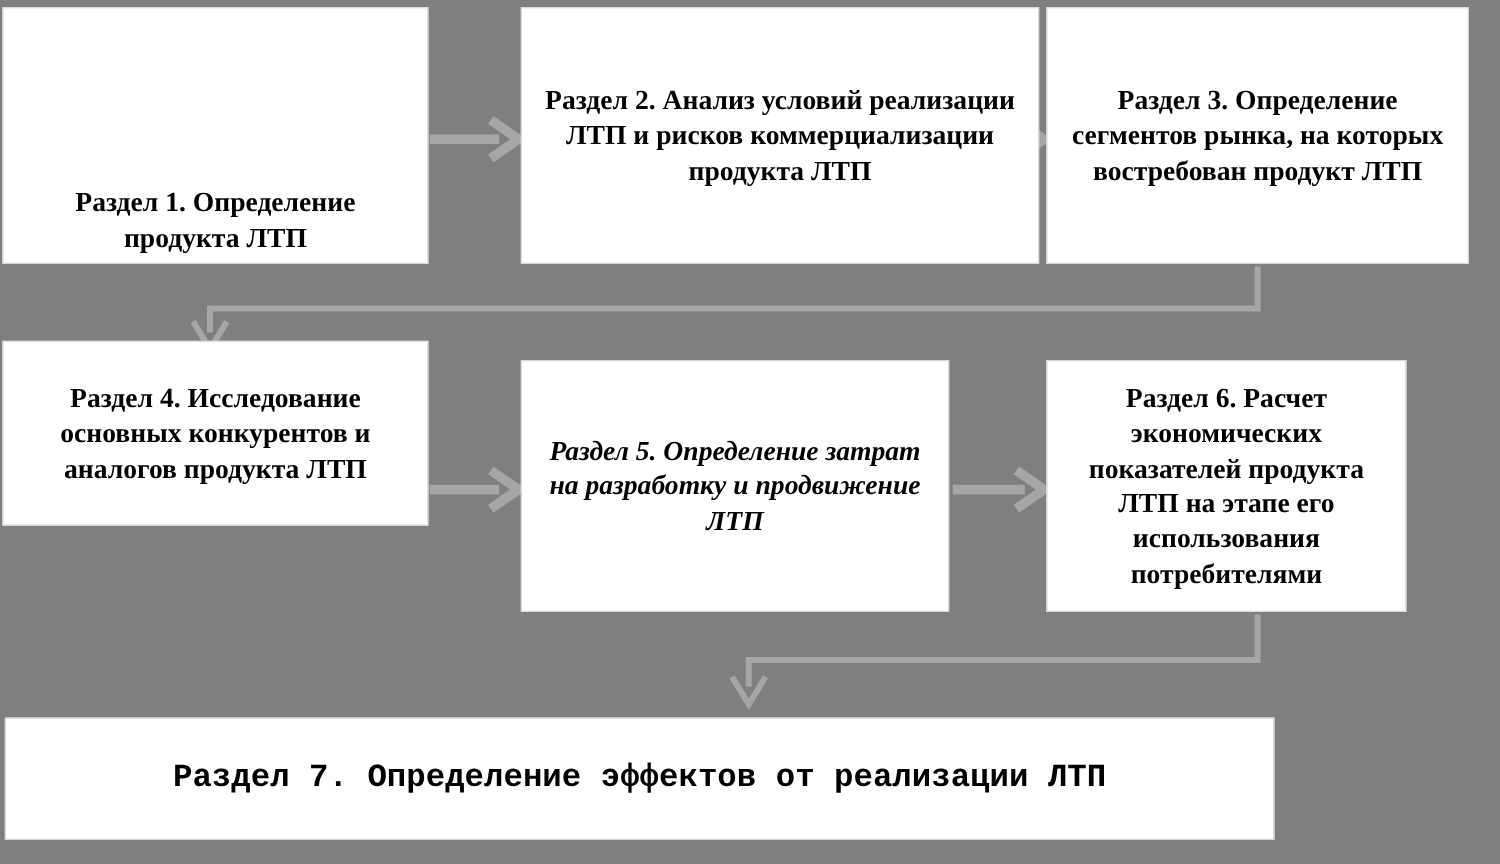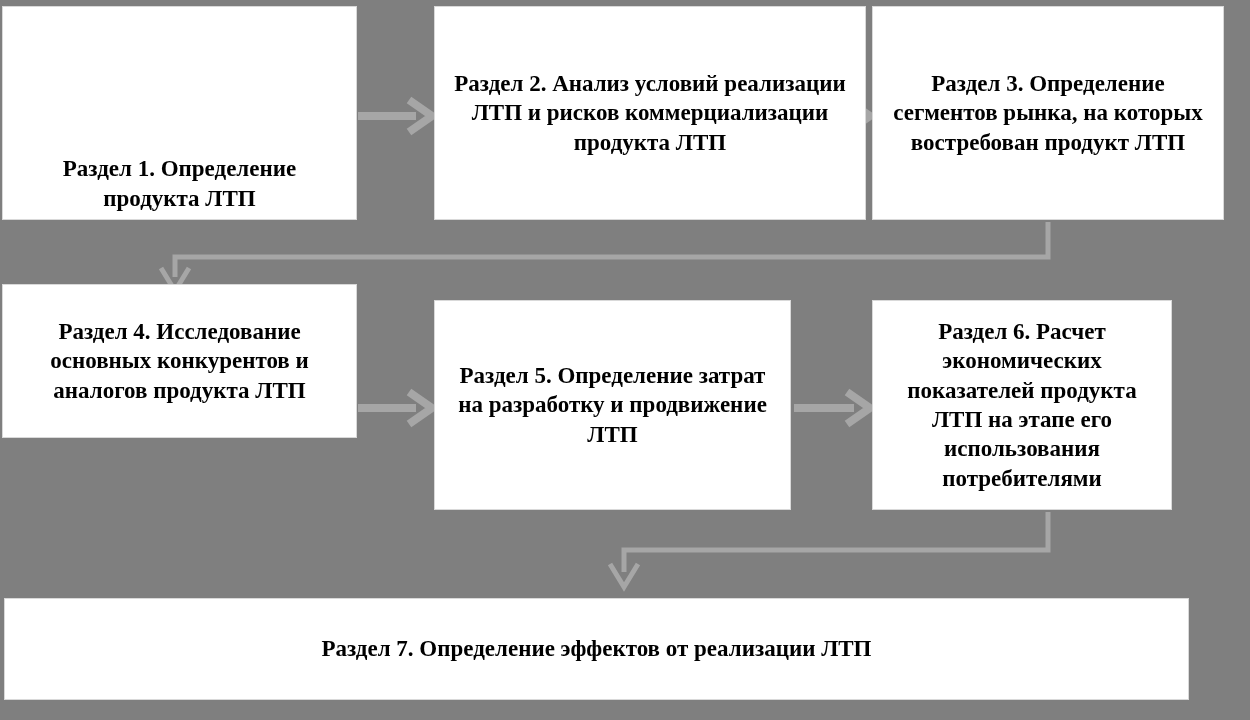--- a/index.html
+++ b/index.html
@@ -38,24 +38,24 @@
     display: block;
     width: 100%;
   }
 
   
   #node-1 { left: 2px;    top: 6px;   width: 355px; height: 214px; align-items: flex-end; }
   #node-2 { left: 434px;  top: 6px;   width: 432px; height: 214px; }
   #node-3 { left: 872px;  top: 6px;   width: 352px; height: 214px; }
   
   #node-4 { left: 2px;    top: 284px; width: 355px; height: 154px; }
-  #node-5 { left: 434px;  top: 300px; width: 357px; height: 210px; }
+  #node-5 { left: 434px;  top: 300px; width: 357px; height: 210px; font-style: italic; }
   #node-6 { left: 872px;  top: 300px; width: 300px; height: 210px; }
   
-  #node-7 { left: 4px;    top: 598px; width: 1185px; height: 102px; font-size: 23px; }
+  #node-7 { left: 4px;    top: 598px; width: 1058px; height: 102px; font-size: 27px; font-family: Liberation Mono, monospace; }
 
   .connector {
     position: absolute;
     left: 0;
     top: 0;
     width: 1250px;
     height: 720px;
     pointer-events: none;
   }
 </style>

